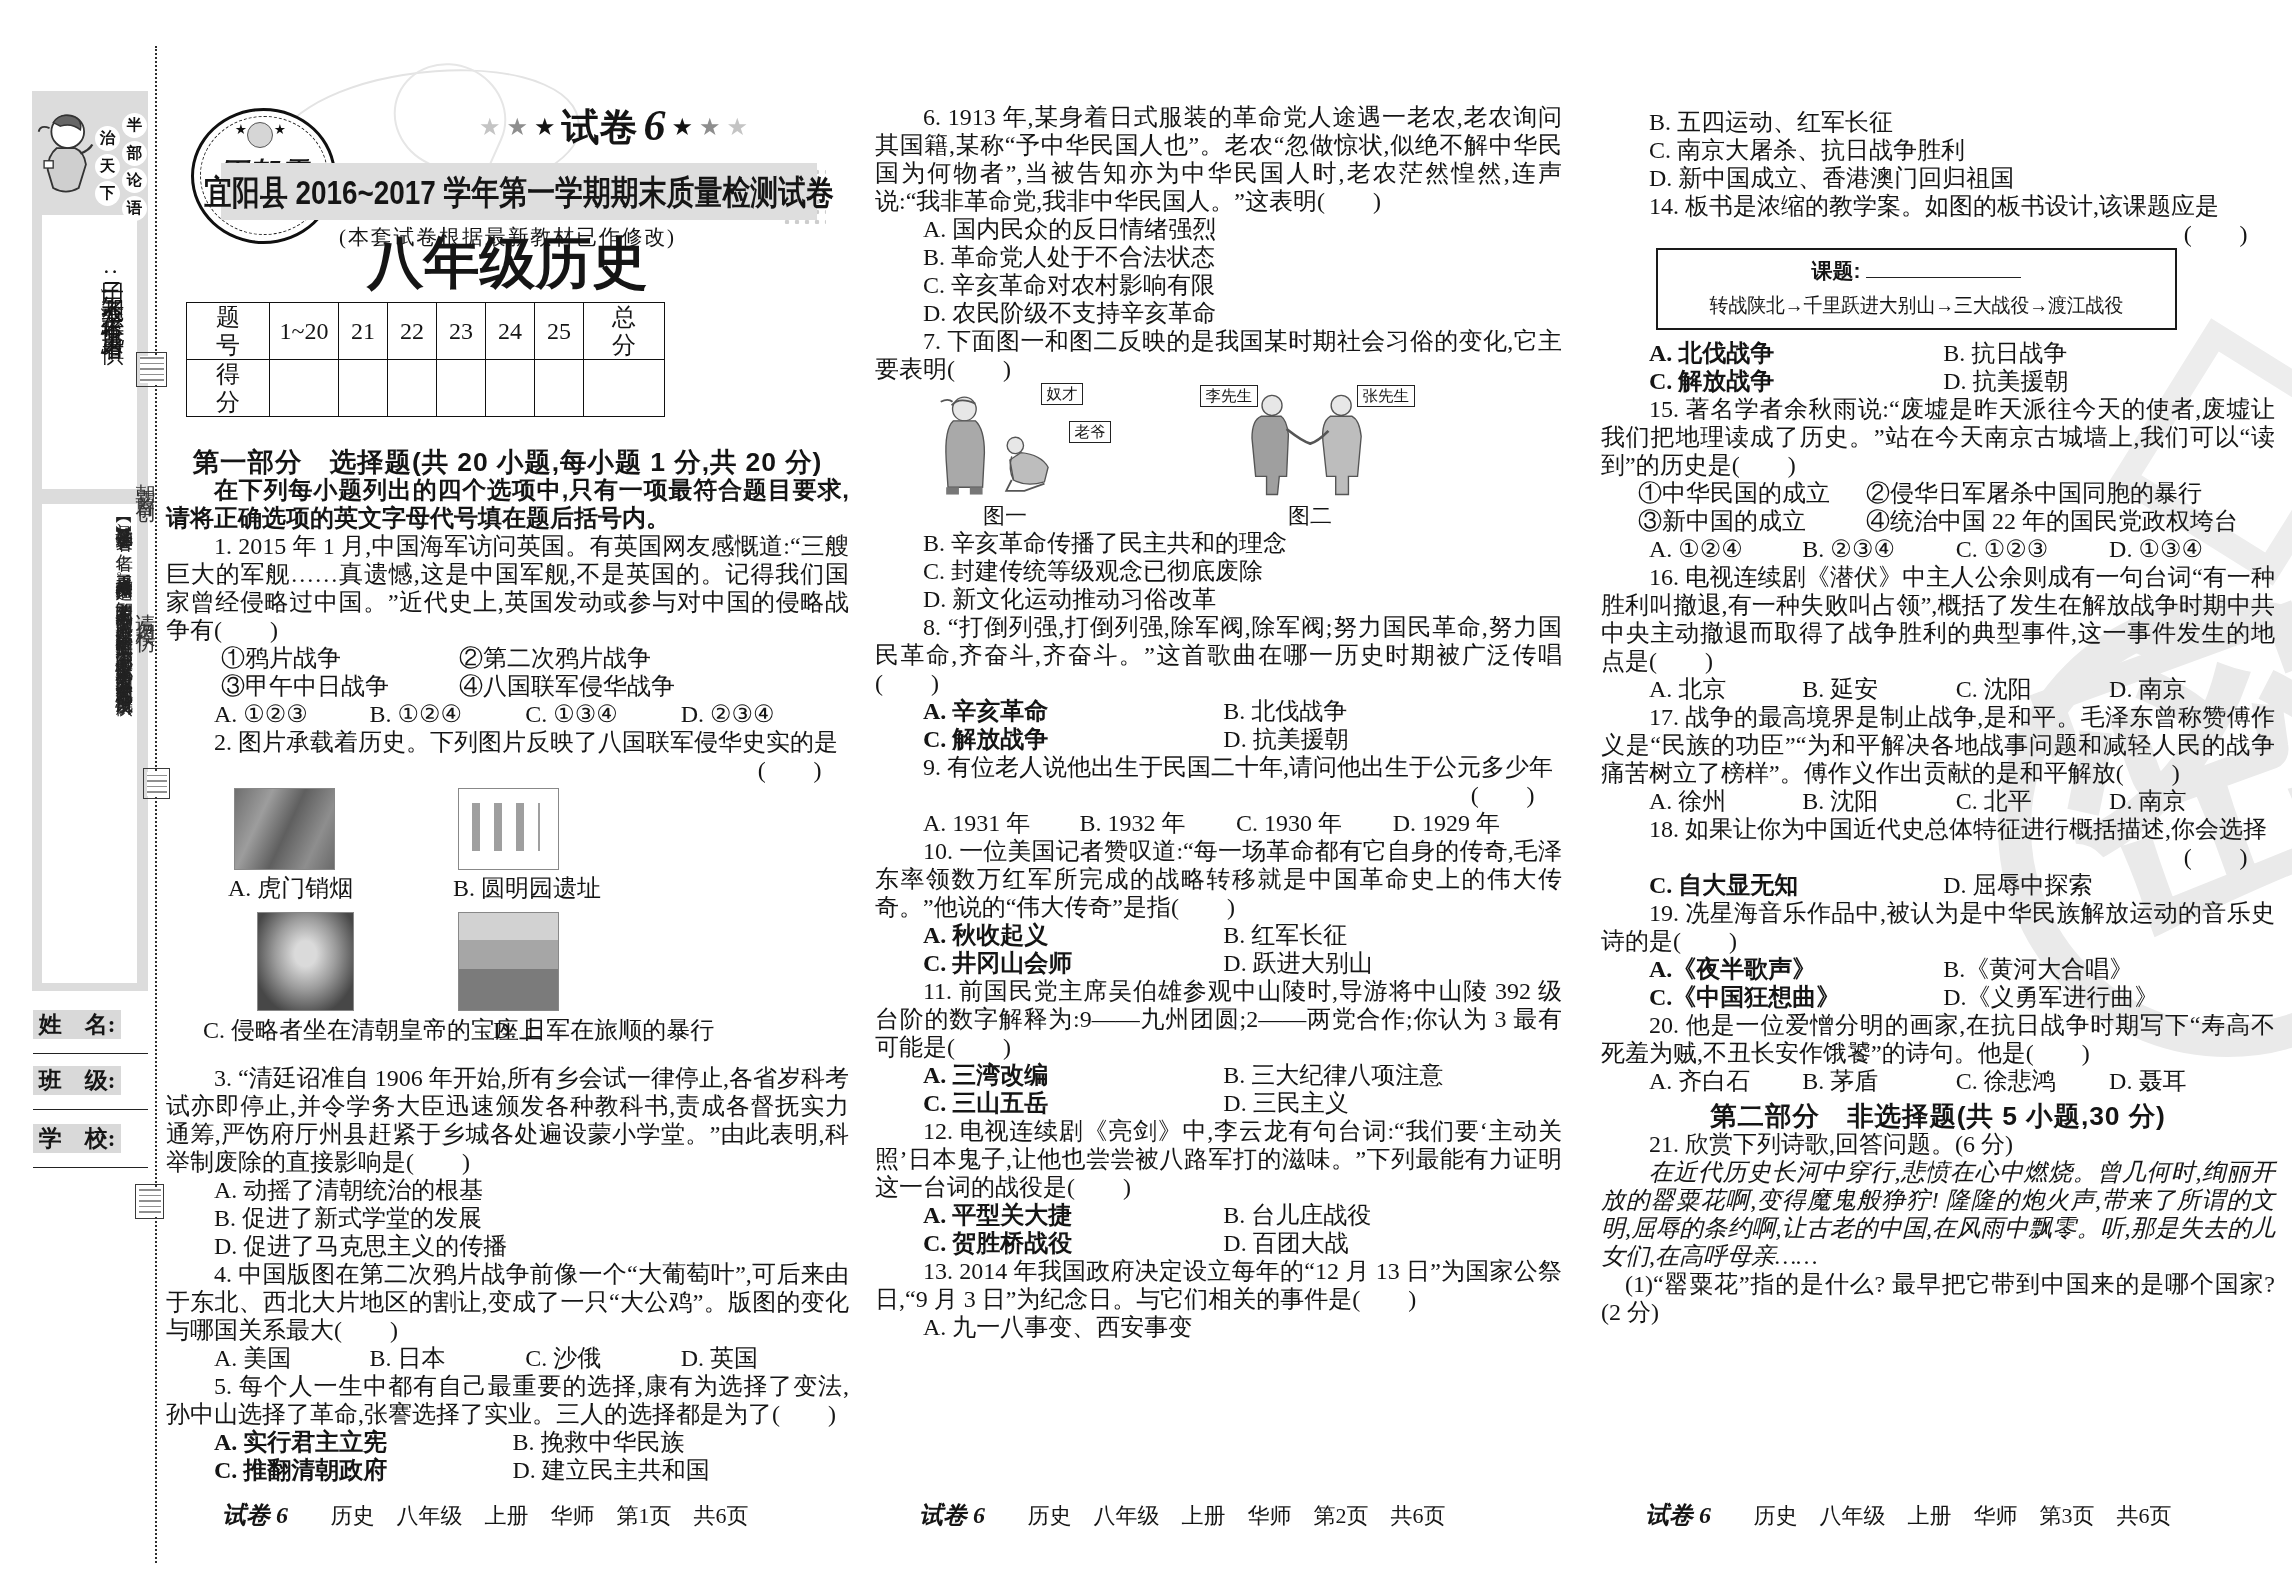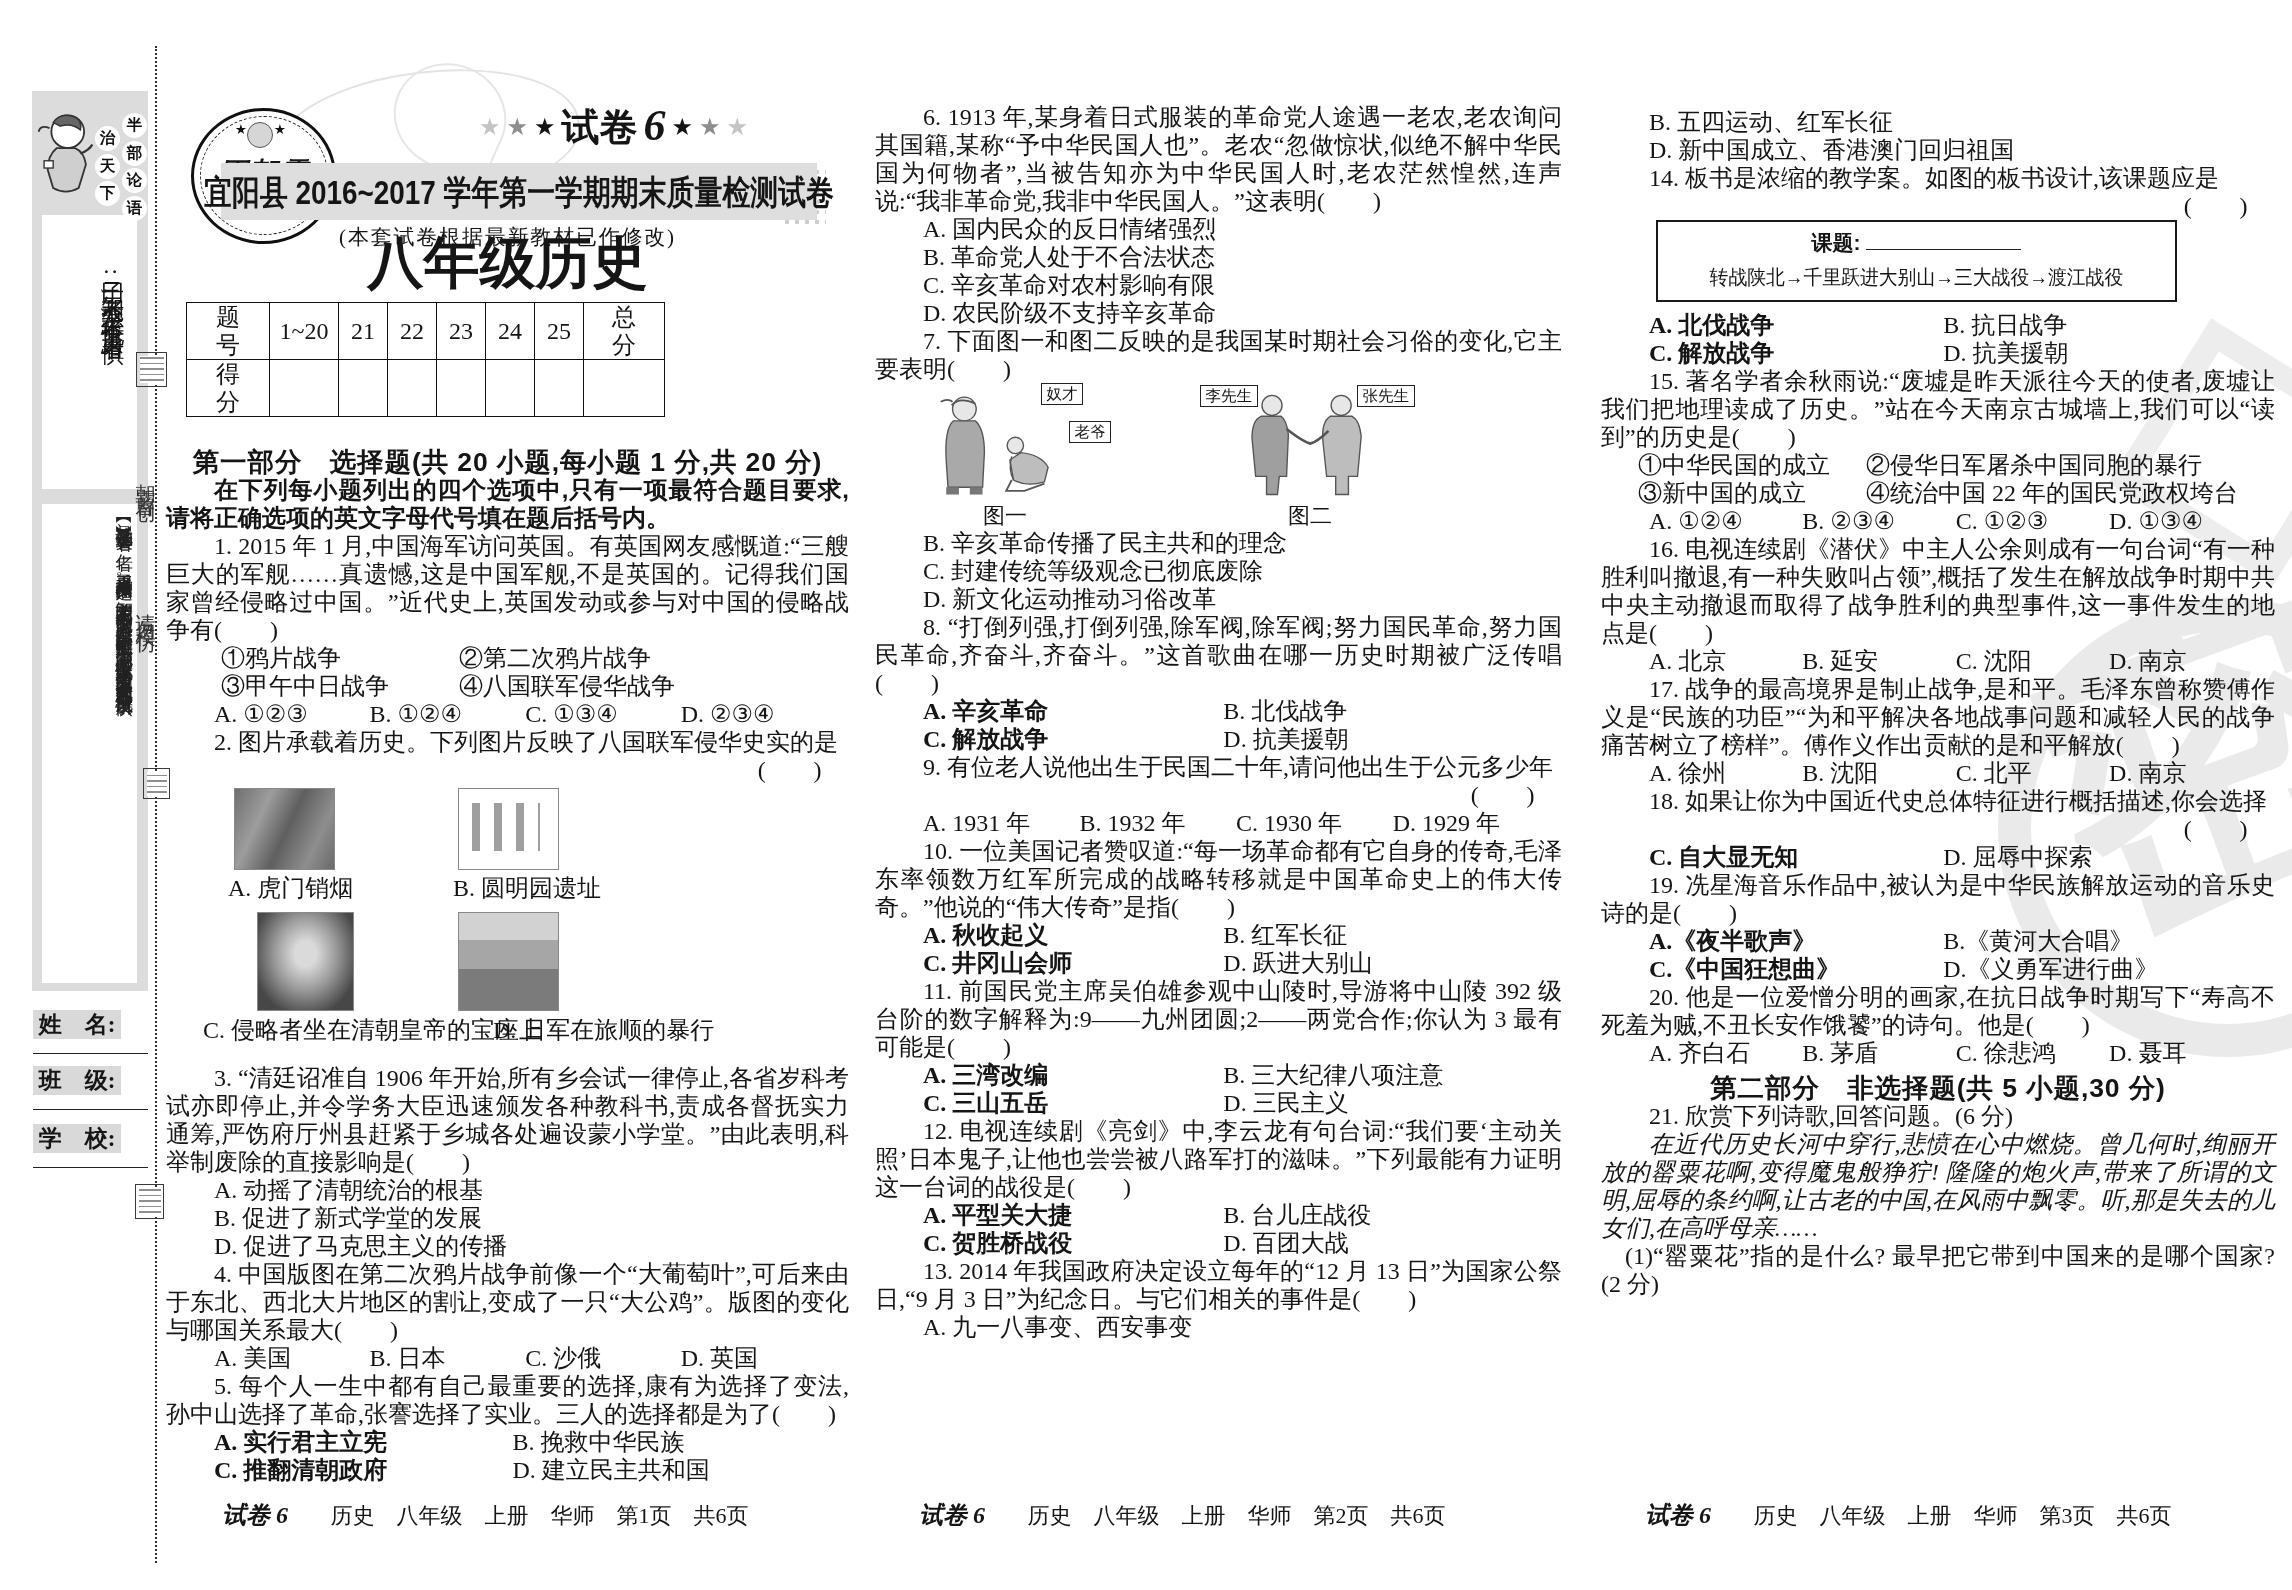--- a/index.html
+++ b/index.html
@@ -387,20 +387,21 @@
     <div>
       <p class="stem">13. 2014 年我国政府决定设立每年的“12 月 13 日”为国家公祭日,“9 月 3 日”为纪念日。与它们相关的事件是(　　)</p>
       <div class="opt-line">A. 九一八事变、西安事变</div>
     </div>
   </div>
 
   <div class="col" id="col3">
     <div style="height:53px;"></div>
     <div>
       <div class="opt-line">B. 五四运动、红军长征</div>
+      <div class="opt-line">C. 南京大屠杀、抗日战争胜利</div>
       <div class="opt-line">D. 新中国成立、香港澳门回归祖国</div>
     </div>
 
     <div>
       <p class="stem">14. 板书是浓缩的教学案。如图的板书设计,该课题应是</p>
       <div class="blank-right">(　　)</div>
       <div class="board-box">
         <div class="board-l1">
           <span>课题:</span>
           <span class="blank-line"></span>

